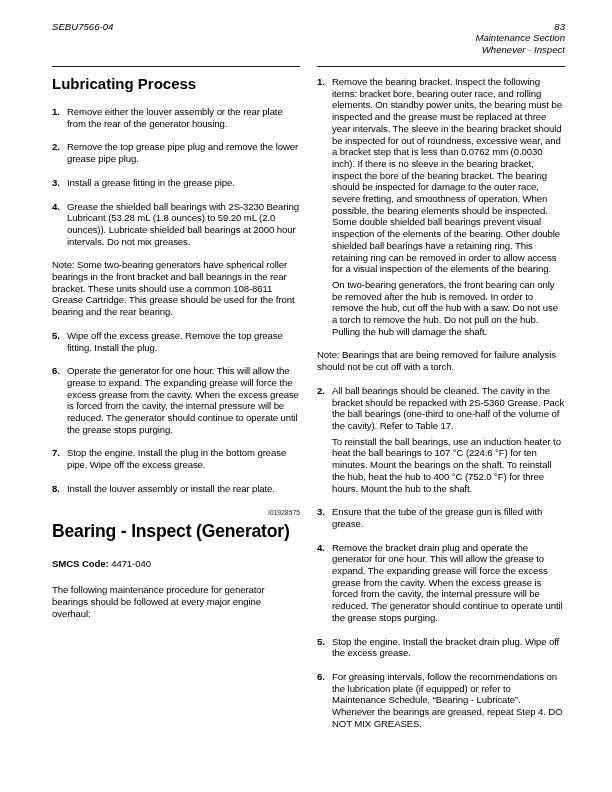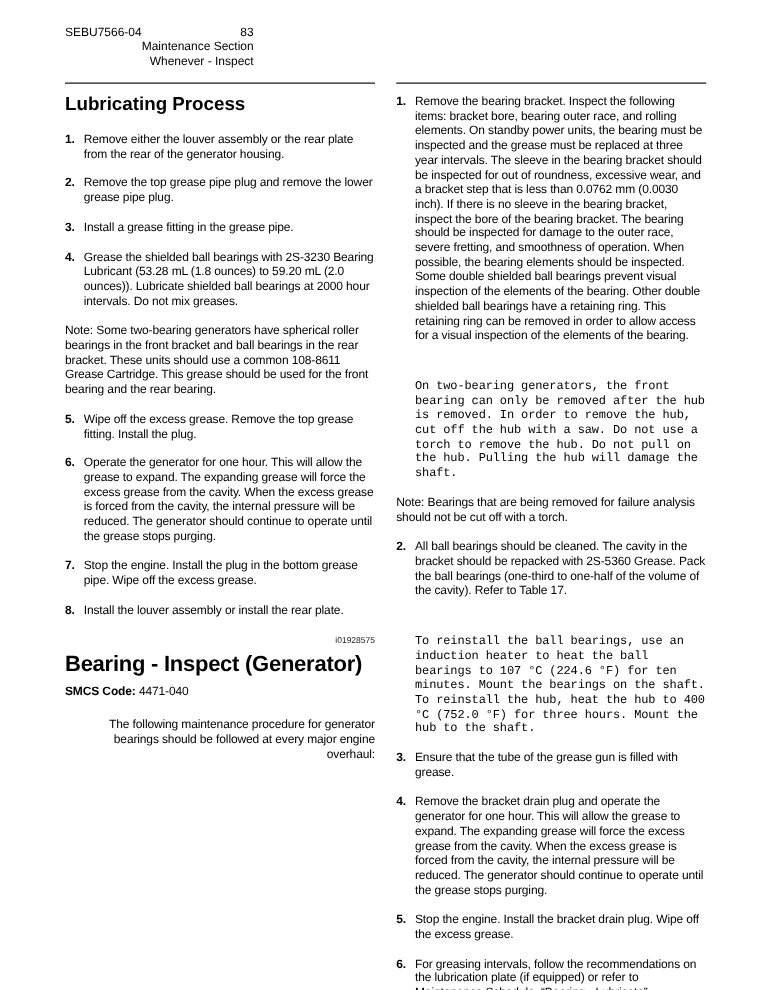--- a/index.html
+++ b/index.html
@@ -3,53 +3,53 @@
 <meta charset="utf-8">
 <style>
   html,body { margin:0; padding:0; background:#e8e8e8; }
   .page {
     width:612px; height:792px; background:#ffffff; position:relative;
     font-family:"Liberation Sans", sans-serif; color:#000;
     margin:0 auto; overflow:hidden;
   }
   .header {
     position:absolute; top:21px; left:52px; width:513px;
-    display:flex; 
-    font-size:9.6px; line-height:11.4px;
+    display:flex; justify-content:space-between;
+    font-size:9.6px; line-height:11.4px;font-style:italic;
   }
   .header-right { text-align:right; }
   .col {
     position:absolute; top:66px; width:248px;
     font-size:9.6px; line-height:11.7px; letter-spacing:-0.1px;
   }
   .col-left { left:52px; }
   .col-right { left:317px; }
   .rule { border-top:1.2px solid #1a1a1a; margin-bottom:9px; }
   .section-title {
     font-size:15px; line-height:16px; font-weight:bold;
     margin:3px 0 14px 0; letter-spacing:0;
   }
   .step { display:flex; margin-bottom:12px; }
   .step .num { font-weight:bold; width:15px; flex:none; }
   .step .body { flex:1; }
   .step .body p { margin:0; }
-  .step .body p + p { margin-top:28px;font-family:Liberation Mono, monospace; }
+  .step .body p + p { margin-top:4px; }
   .note { margin:0 0 12px 0; }
   .note .nlabel { font-weight:normal; }
   .article-id {
     text-align:right; font-size:6.8px; letter-spacing:0;
     margin:8px 0 3px 0; color:#222;
   }
   .article-title {
     font-size:17.6px; line-height:21.5px; font-weight:bold;
-    margin:0 0 5px 0; letter-spacing:-0.2px;
+    margin:0 0 15px 0; letter-spacing:-0.2px;
   }
   .smcs { margin:0 0 15px 0; }
   .smcs .slabel { font-weight:bold; }
-  .para { margin:0 0 12px 0;text-align:right; }
+  .para { margin:0 0 12px 0; }
 </style>
 </head>
 <body>
 
 <div class="page">
 
   <div class="header">
     <div>SEBU7566-04</div>
     <div class="header-right">
       <div>83</div>

